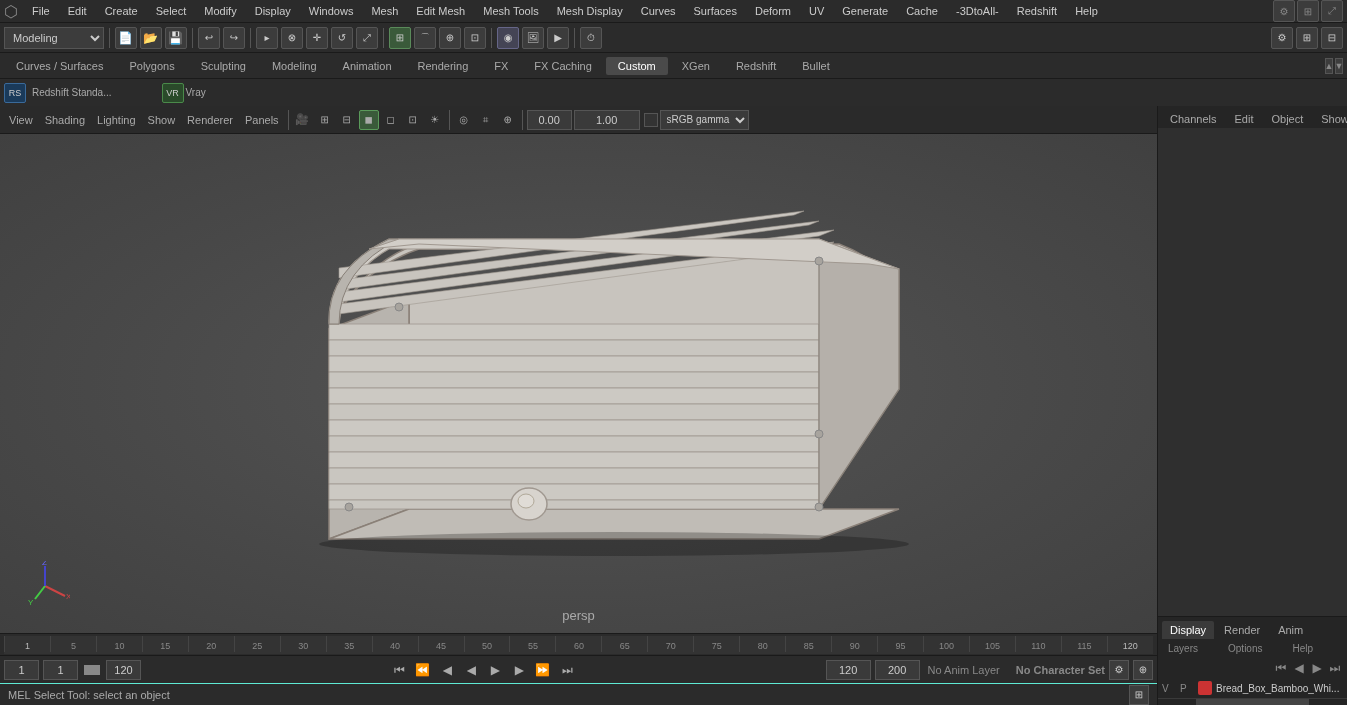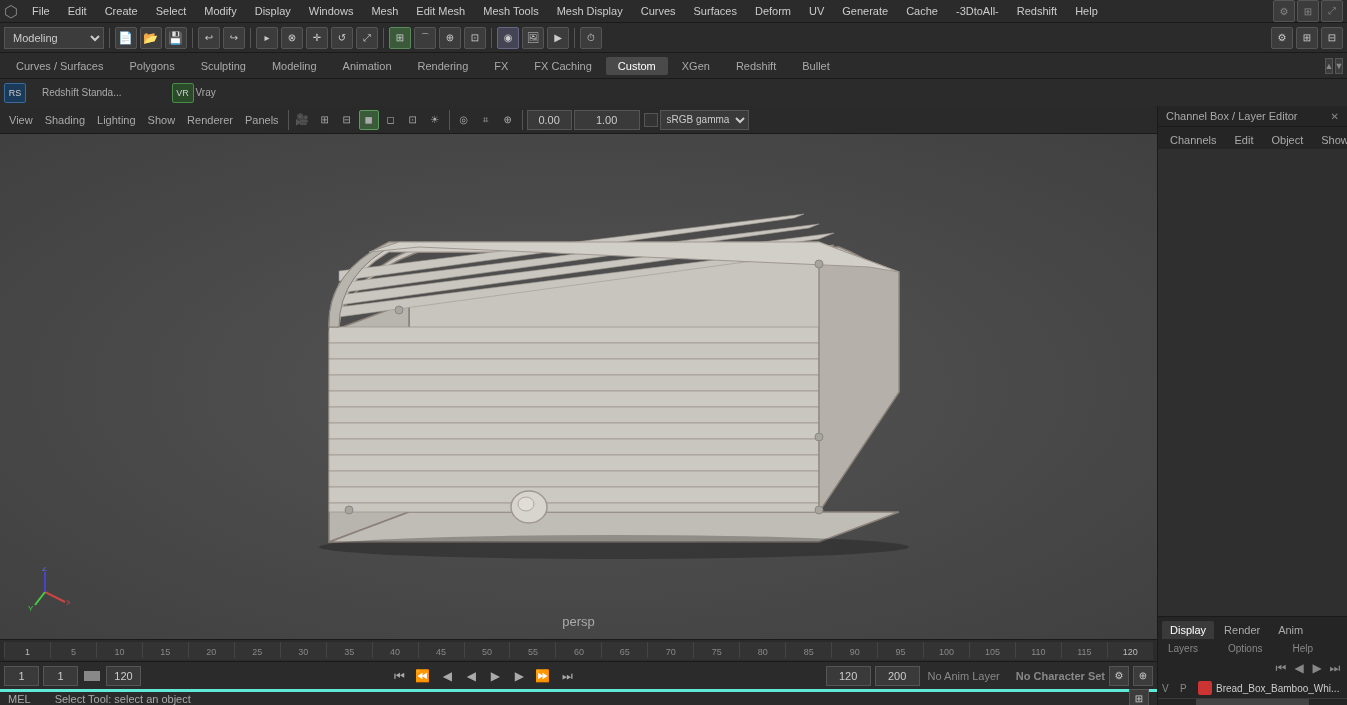--- a/index.html
+++ b/index.html
@@ -291,27 +291,27 @@
       height: 20px;
       cursor: pointer;
       display: flex;
       align-items: center;
       justify-content: center;
     }
 
     
     #status-bar {
       background: #2b2b2b;
-      height: 16px;
+      height: 22px;
       display: flex;
       align-items: center;
       padding: 0 8px;
-      gap: 24px;
-      flex-shrink: 0;
-      border-top: 3px solid #5eead4;
+      gap: 3px;
+      flex-shrink: 0;
+      border-top: 1px solid #5eead4;
     }
 
     .status-text {
       color: #aaa;
       font-size: 11px;
     }
 
     
     #right-panel {
       width: 190px;
@@ -526,21 +526,21 @@
   <button class="tab-btn active">Custom</button>
   <button class="tab-btn">XGen</button>
   <button class="tab-btn">Redshift</button>
   <button class="tab-btn">Bullet</button>
   <div style="flex:1;"></div>
   <div style="width:8px; height:16px; background:#3c3c3c; border:1px solid #555; cursor:pointer; display:flex; align-items:center; justify-content:center; font-size:9px; color:#888;">▲</div>
   <div style="width:8px; height:16px; background:#3c3c3c; border:1px solid #555; cursor:pointer; display:flex; align-items:center; justify-content:center; font-size:9px; color:#888;">▼</div>
 </div>
 
 <div id="renderer-row">
-  <div style="display:flex; align-items:center; gap:16px; cursor:pointer;">
+  <div style="display:flex; align-items:center; gap:6px; cursor:pointer;">
     <div style="width:22px; height:20px; background:#1a3a5a; border:1px solid #3a6a9a; display:flex; align-items:center; justify-content:center; font-size:9px; border-radius:2px;">RS</div>
     <span style="font-size:10px; color:#aaa;">Redshift Standa...</span>
   </div>
   <div style="display:flex; align-items:center; gap:2px; cursor:pointer;">
     <div style="width:22px; height:20px; background:#2a4a2a; border:1px solid #4a8a4a; display:flex; align-items:center; justify-content:center; font-size:9px; border-radius:2px;margin-left:44px;">VR</div>
     <span style="font-size:10px; color:#aaa;">Vray</span>
   </div>
 </div>
 
 <div id="main-content">
@@ -705,24 +705,20 @@
       <span class="mel-label">MEL</span>
       <span class="status-text">Select Tool: select an object</span>
       <div style="flex:1;"></div>
       <div class="bc-btn">⊞</div>
     </div>
 
   </div>
 
   <div id="right-panel">
 
-    <div id="right-panel-header">
-      <span style="font-size:11px; color:#aaa;">Channel Box / Layer Editor</span>
-      <div style="cursor:pointer; color:#888; font-size:10px;">✕</div>
-    </div>
 
     <div id="right-panel-tabs">
       <span class="rp-tab">Channels</span>
       <span class="rp-tab">Edit</span>
       <span class="rp-tab">Object</span>
       <span class="rp-tab">Show</span>
     </div>
 
     <div id="right-panel-content" style="flex:1; background:#2f2f2f;">
     </div>

